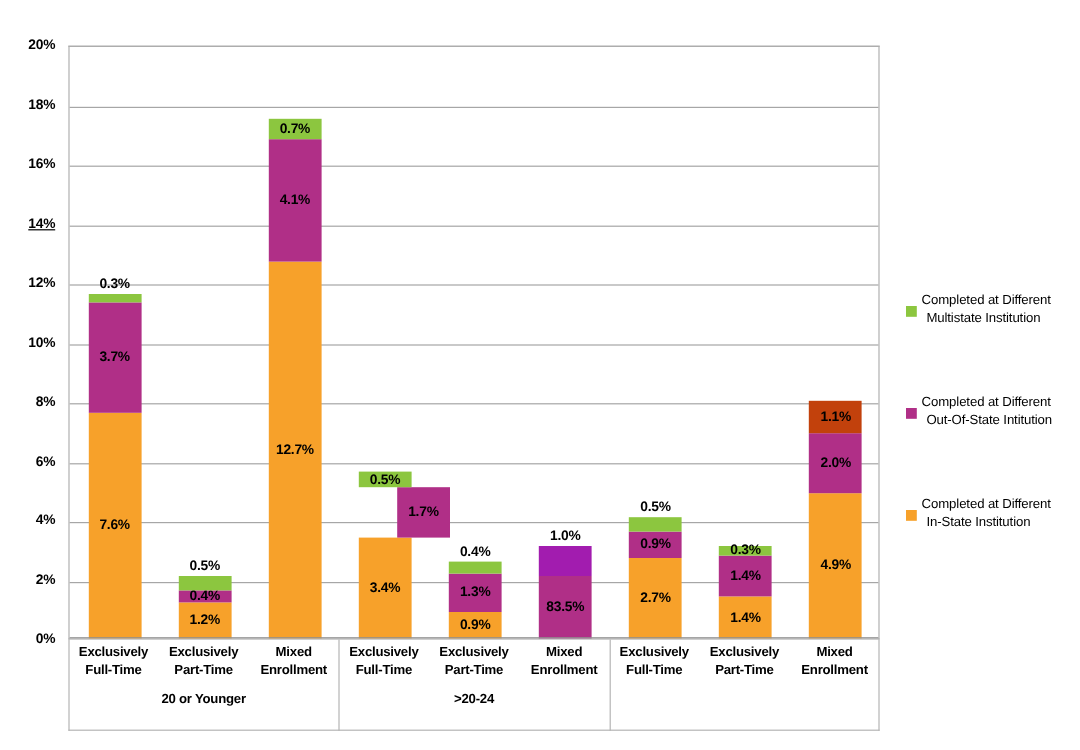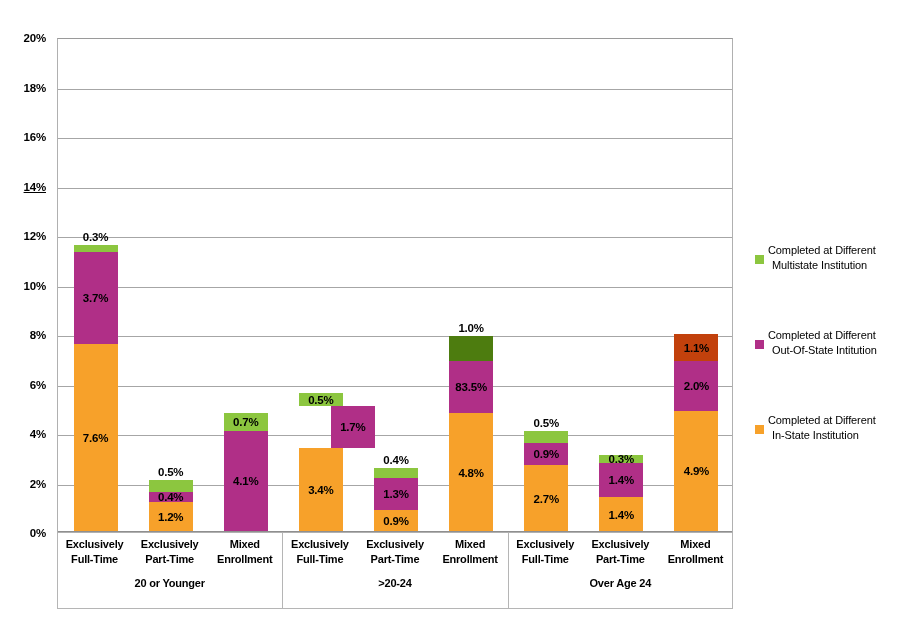--- a/index.html
+++ b/index.html
@@ -225,20 +225,23 @@
             <span class="seg-label inside">1.2%</span>
           </div>
           <div class="seg" style="height: 9.9px; background: rgb(176, 47, 135);">
             <span class="seg-label inside">0.4%</span>
           </div>
           <div class="seg" style="height: 12.375px; background: rgb(140, 198, 63);">
             <span class="seg-label outside">0.5%</span>
           </div>
         </div>
         <div class="bar" style="left: 165.778px; width: 44px;">
+          <div class="seg" style="height: 314.325px; background: rgb(247, 161, 42);">
+            <span class="seg-label inside">12.7%</span>
+          </div>
           <div class="seg" style="height: 101.475px; background: rgb(176, 47, 135);">
             <span class="seg-label inside">4.1%</span>
           </div>
           <div class="seg" style="height: 17.325px; background: rgb(140, 198, 63);">
             <span class="seg-label inside">0.7%</span>
           </div>
         </div>
         <div class="bar" style="left: 240.889px; width: 44px;">
           <div class="seg" style="height: 84.15px; background: rgb(247, 161, 42);">
             <span class="seg-label inside">3.4%</span>
@@ -255,27 +258,24 @@
             <span class="seg-label inside">0.9%</span>
           </div>
           <div class="seg" style="height: 32.175px; background: rgb(176, 47, 135);">
             <span class="seg-label inside">1.3%</span>
           </div>
           <div class="seg" style="height: 9.9px; background: rgb(140, 198, 63);">
             <span class="seg-label outside">0.4%</span>
           </div>
         </div>
         <div class="bar" style="left: 391.111px; width: 44px;">
-          <div class="seg" style="height: 118.8px; background: rgb(247, 161, 42);">
-            <span class="seg-label inside">4.8%</span>
-          </div>
           <div class="seg" style="height: 51.975px; background: rgb(176, 47, 135);">
             <span class="seg-label inside">83.5%</span>
           </div>
-          <div class="seg" style="height: 24.75px; background: #4d7c0f;">
+          <div class="seg" style="height: 24.75px; background: #a21caf;">
             <span class="seg-label outside">1.0%</span>
           </div>
         </div>
         <div class="bar" style="left: 466.222px; width: 44px;">
           <div class="seg" style="height: 66.825px; background: rgb(247, 161, 42);">
             <span class="seg-label inside">2.7%</span>
           </div>
           <div class="seg" style="height: 22.275px; background: rgb(176, 47, 135);">
             <span class="seg-label inside">0.9%</span>
           </div>
@@ -343,21 +343,20 @@
         <div>Exclusively</div>
         <div>Part-Time</div>
       </div>
       <div class="cat-label" style="left: 600.889px; width: 75.1111px;">
         <div>Mixed</div>
         <div>Enrollment</div>
       </div>
       <div class="group-label" style="left: 0px; width: 225.333px;">20 or Younger</div>
       <div class="group-label" style="left: 225.333px; width: 225.333px;">&gt;20-24</div>
       <div class="cat-sep" style="left: 225.333px;"></div>
-      <div class="group-label" style="left: 450.667px; width: 225.333px;">Over Age 24</div>
       <div class="cat-sep" style="left: 450.667px;"></div>
     </div>
 
   <div class="legend">
       <div class="legend-item" style="top: 0px;">
         <span class="legend-swatch" style="background: rgb(140, 198, 63);"></span>
         <span class="legend-text">
           <div>Completed at Different</div>
           <div style="padding-left: 4px;">Multistate Institution</div>
         </span>

